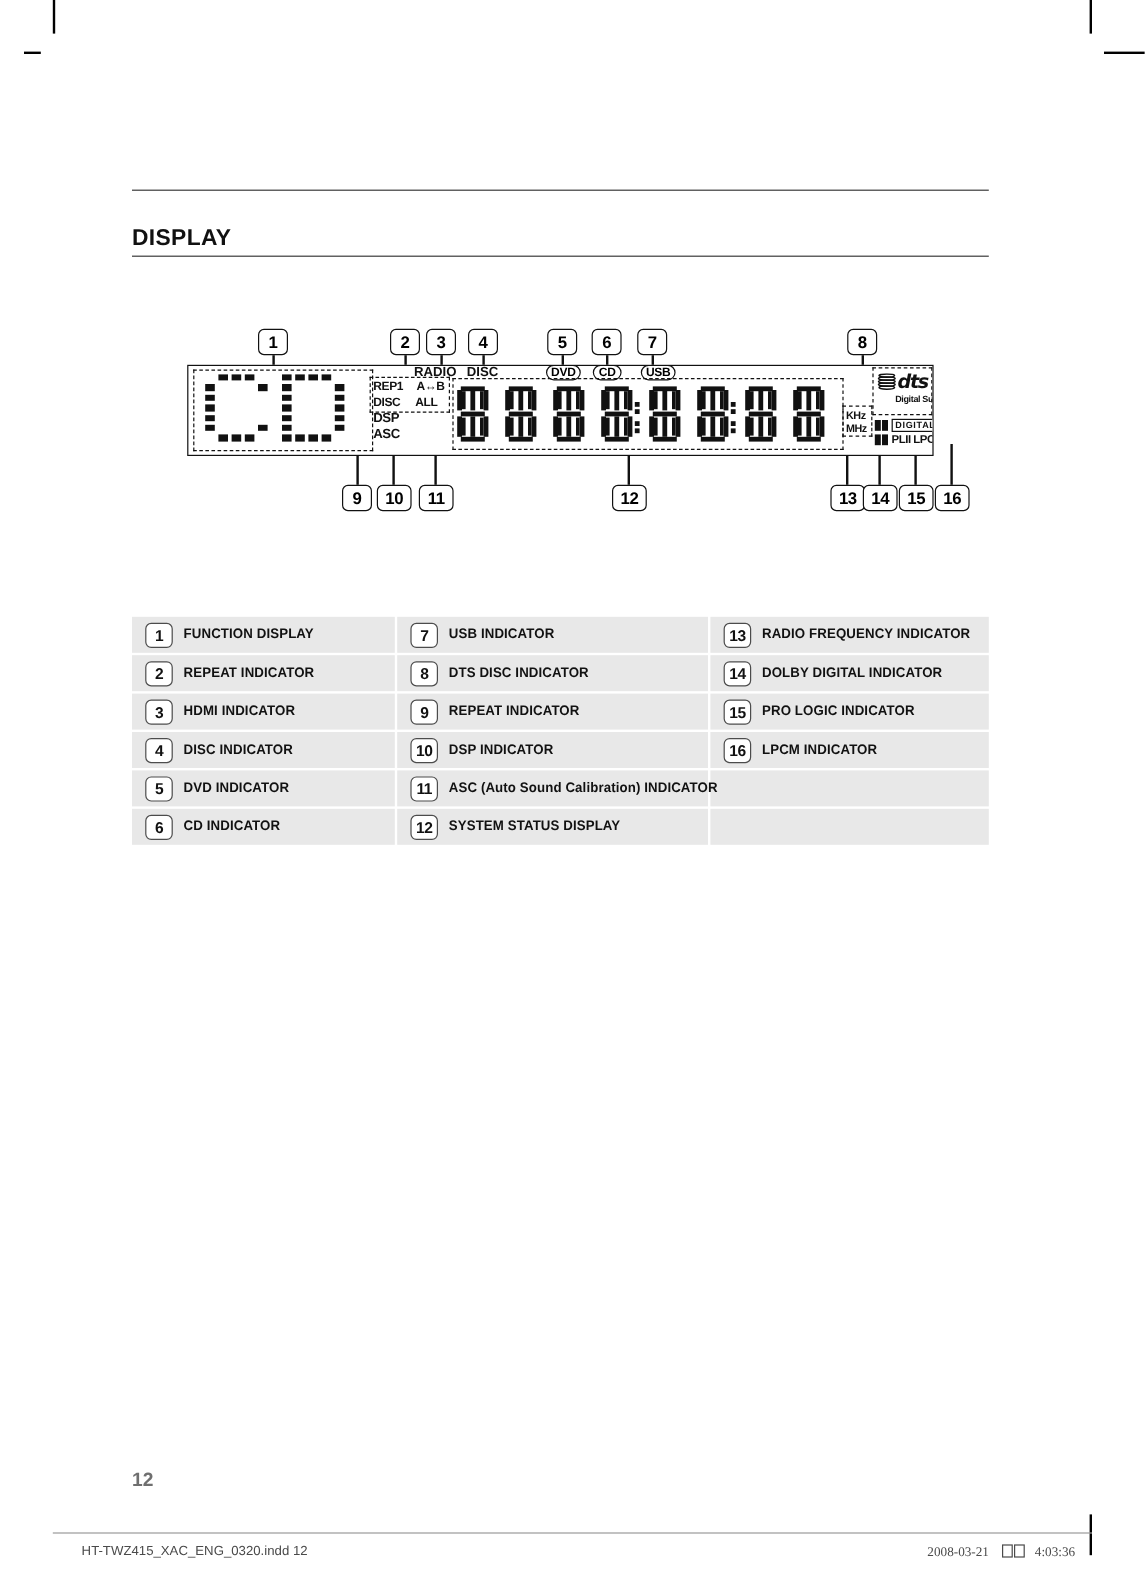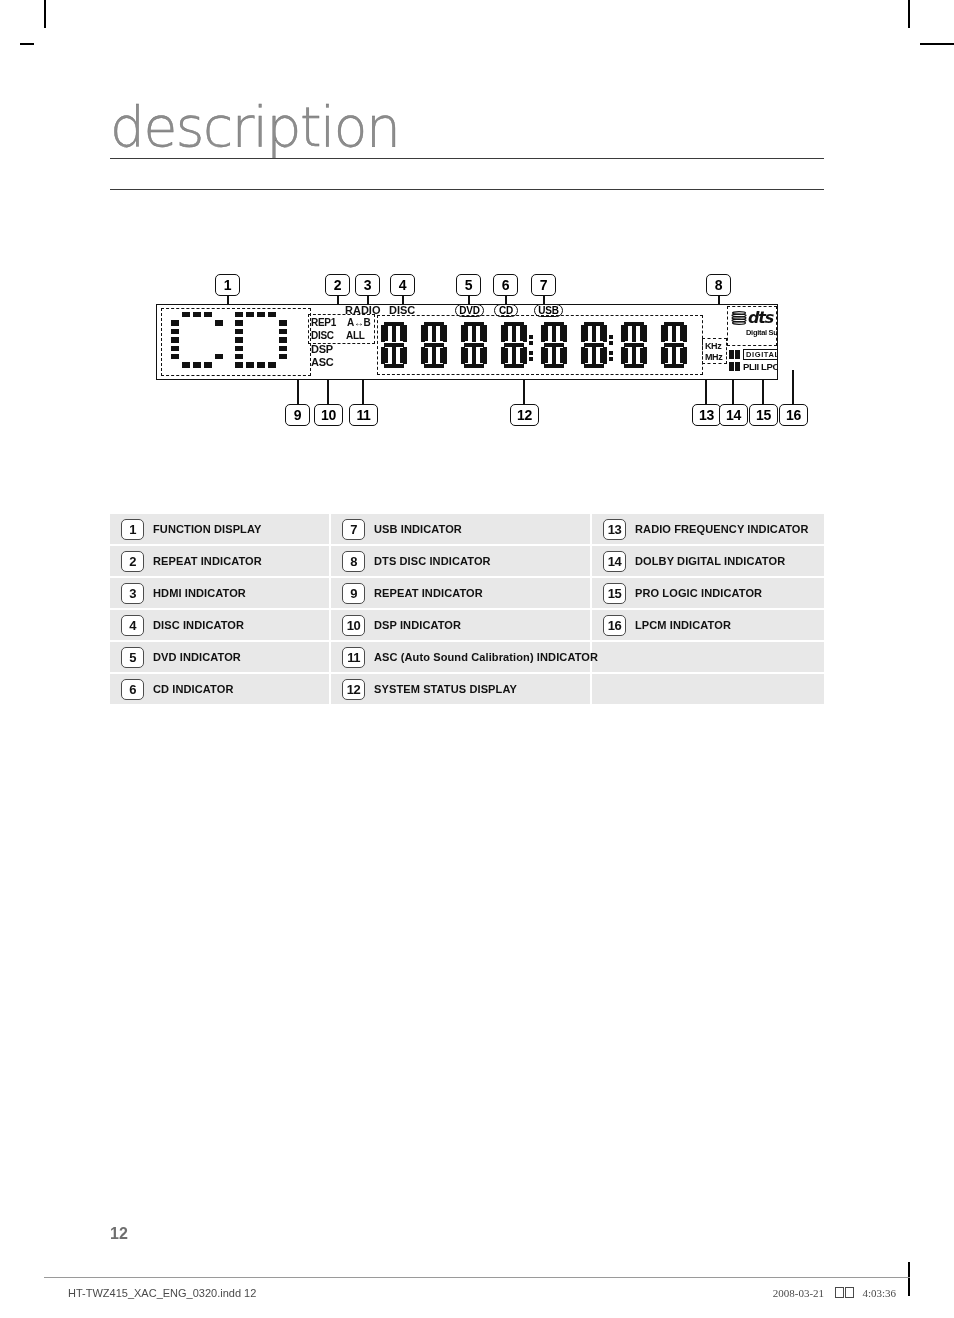--- a/index.html
+++ b/index.html
@@ -428,25 +428,25 @@
 </head>
 <body>
 
 <div class="cropmark cm-tl-v"></div>
 <div class="cropmark cm-tl-h"></div>
 <div class="cropmark cm-tr-v"></div>
 <div class="cropmark cm-tr-h"></div>
 <div class="cropmark cm-bot-v"></div>
 
 <div class="title-wrap">
-  <div class="title-text">description</div>
   <div class="title-rule"></div>
 </div>
 
 <div class="section-head">
+  <div class="label">DISPLAY</div>
   <div class="rule"></div>
 </div>
 
 <div class="figure">
 
   <div class="leader" style="left:117px;  top:34px; height:20px;"></div>
   <div class="leader" style="left:227px;  top:34px; height:32px;"></div>
   <div class="leader" style="left:257px;  top:34px; height:18px;"></div>
   <div class="leader" style="left:292px;  top:34px; height:18px;"></div>
   <div class="leader" style="left:358px;  top:34px; height:18px;"></div>

